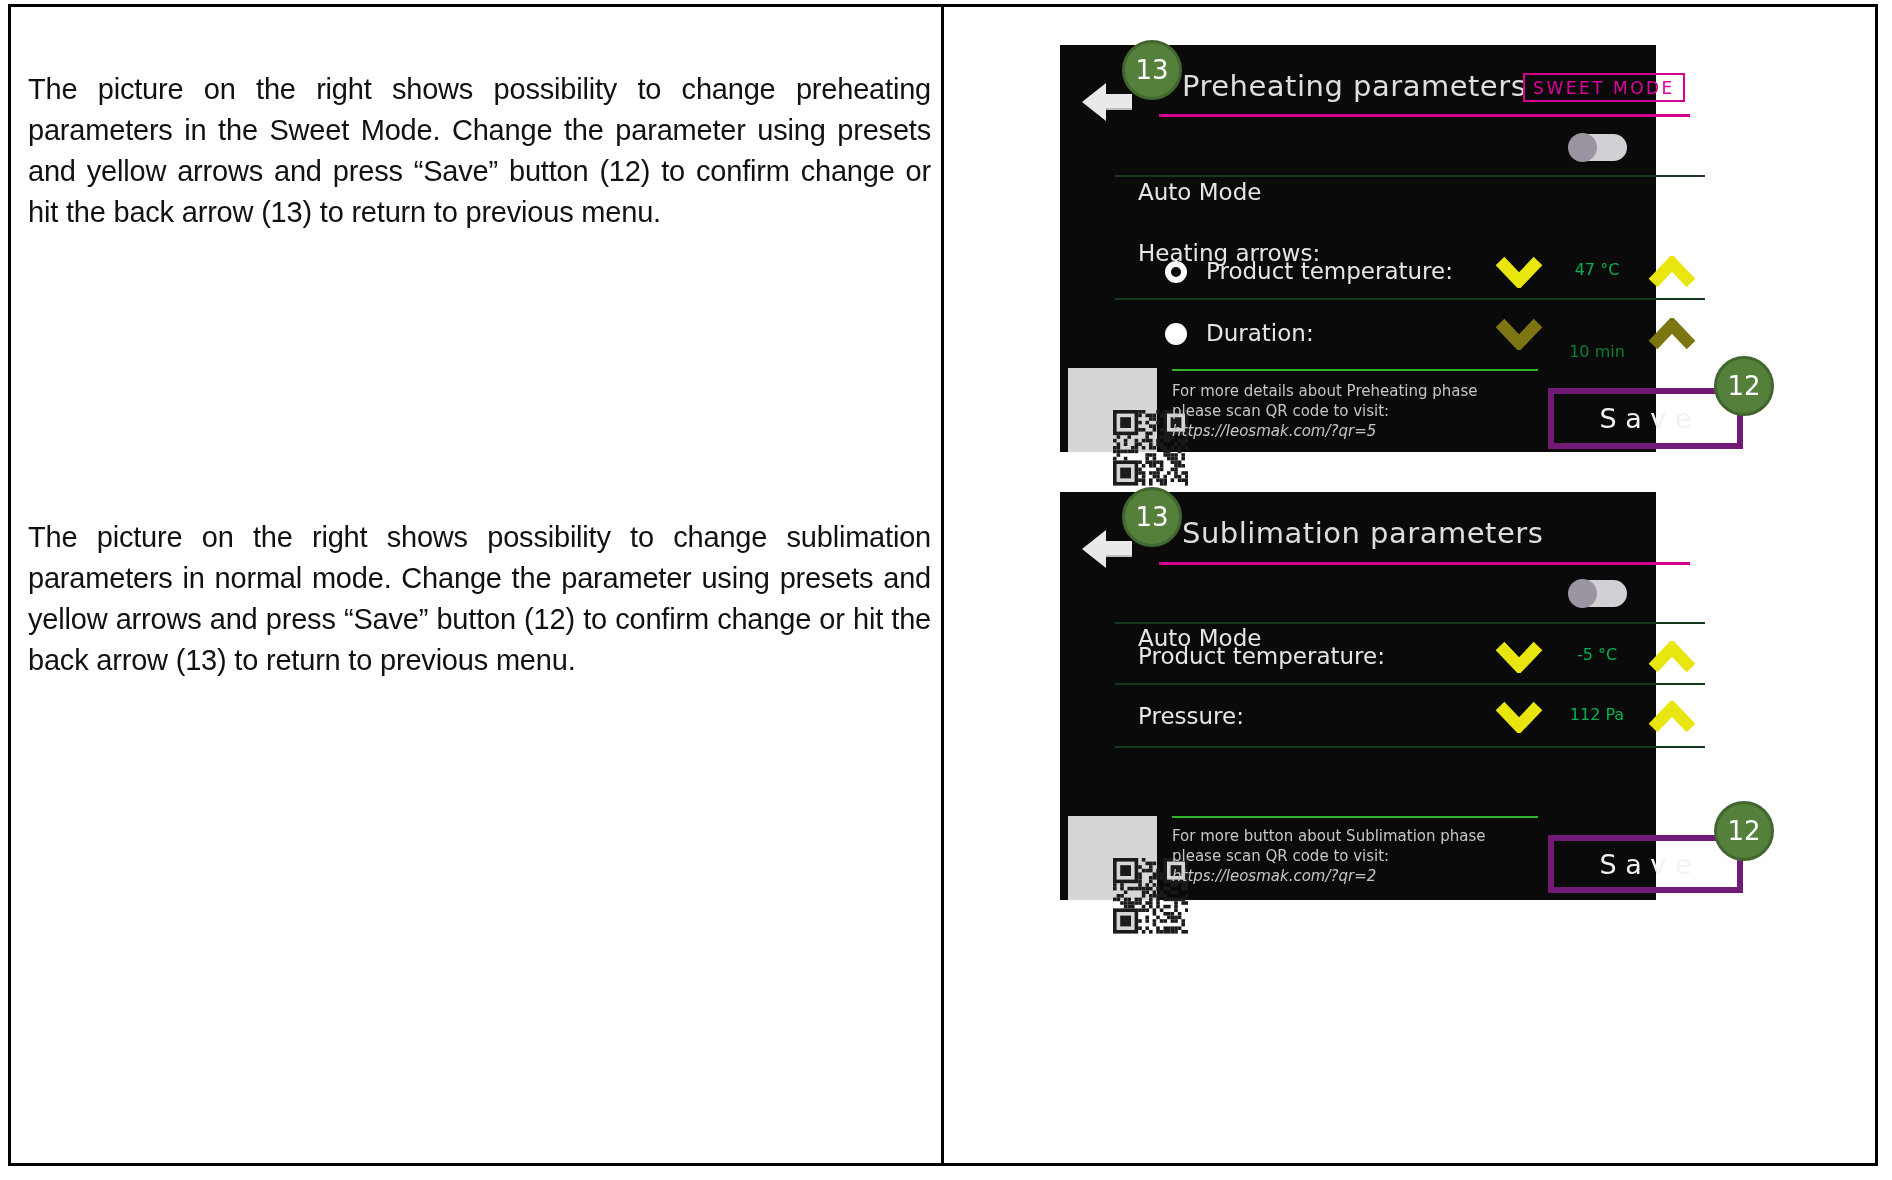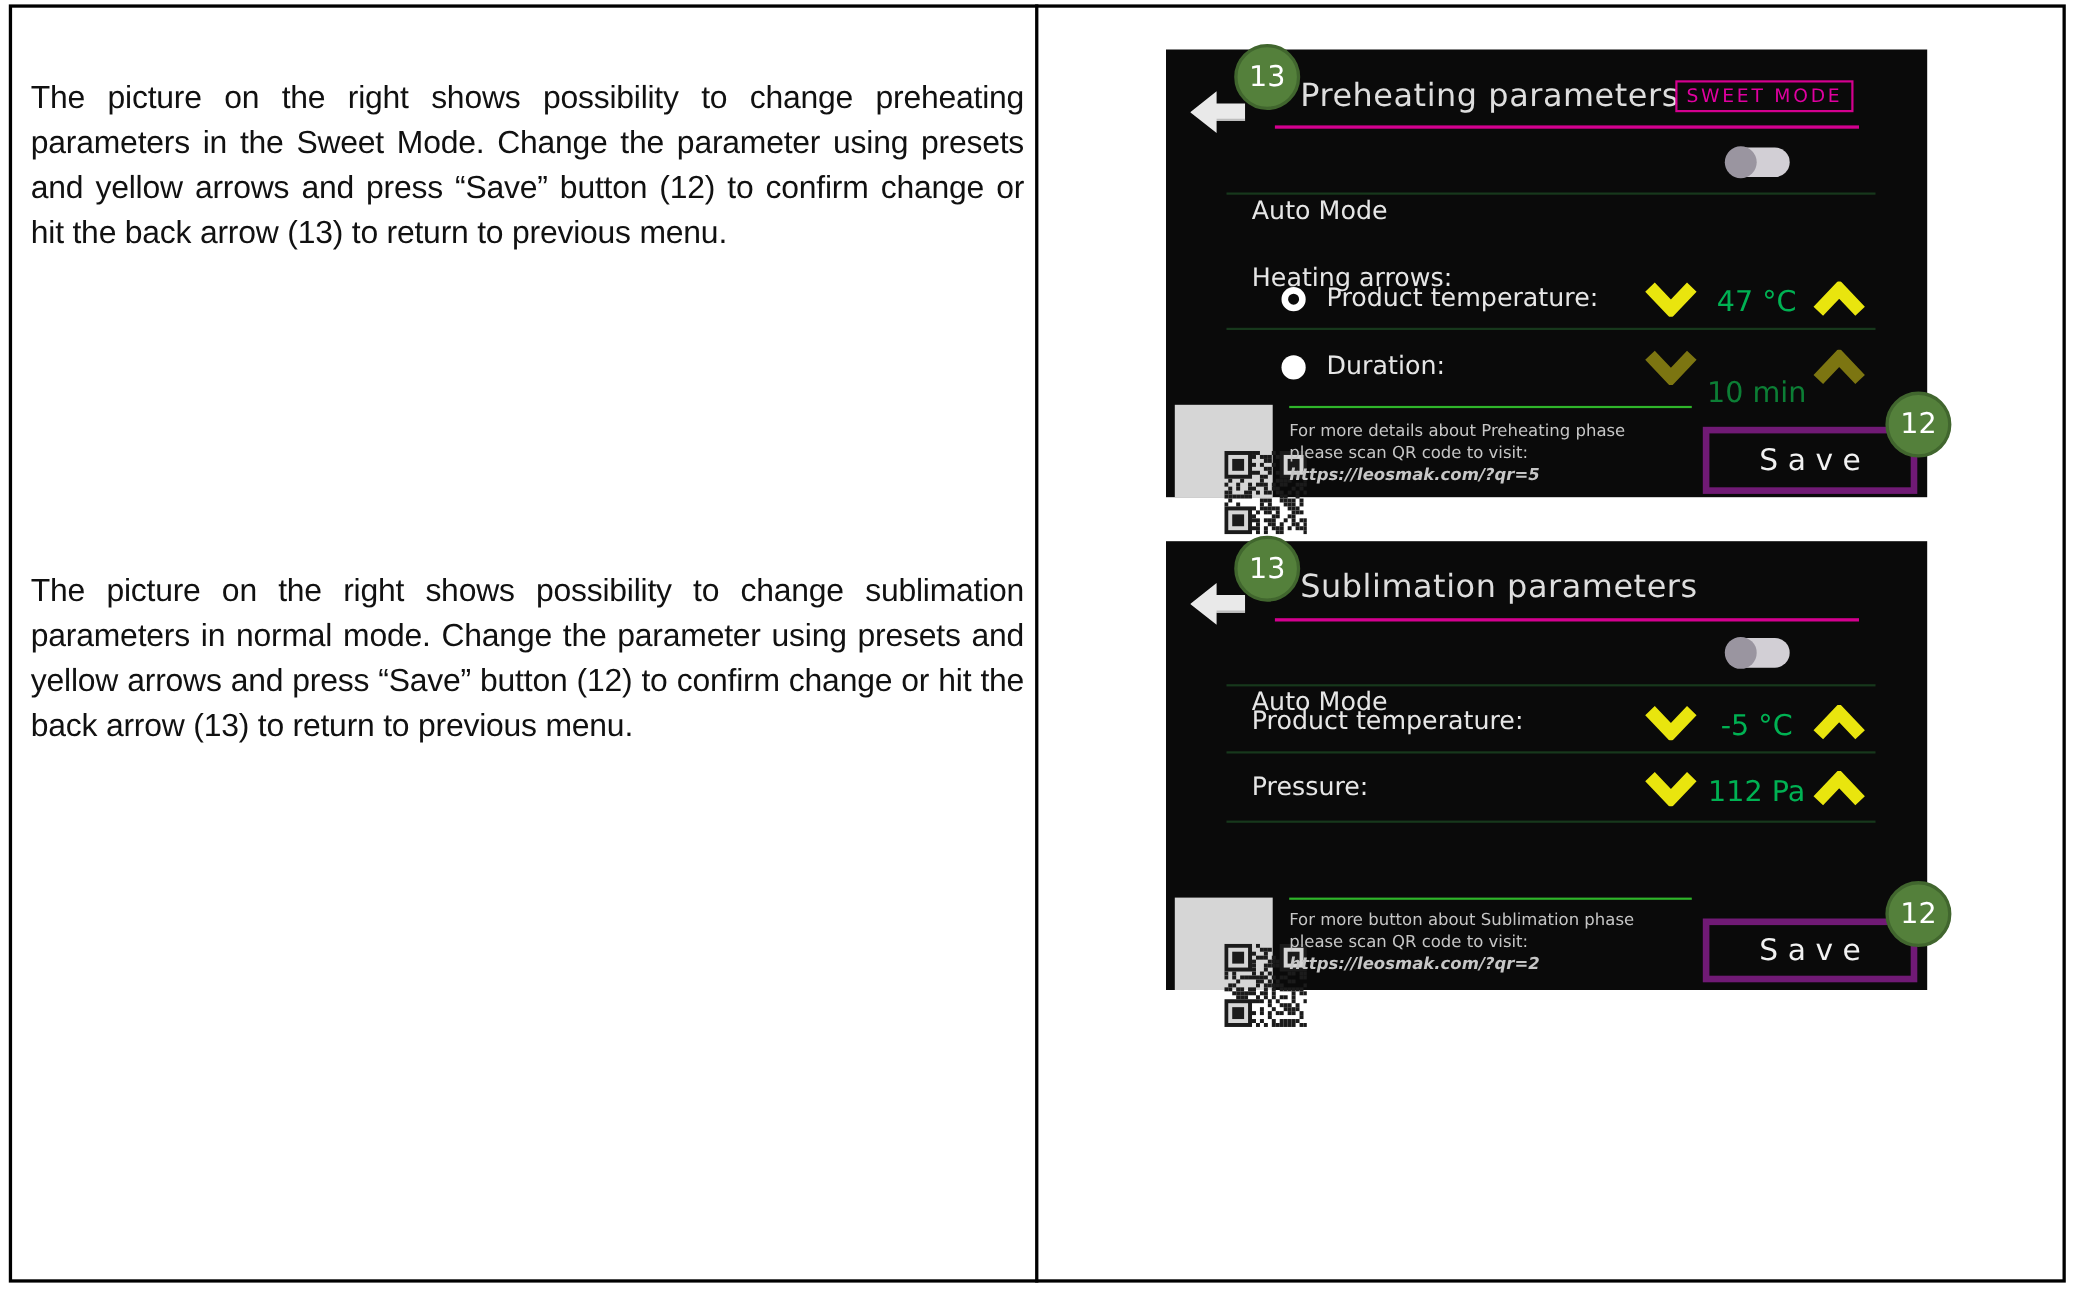--- a/index.html
+++ b/index.html
@@ -8,21 +8,21 @@
   .outer-border{position:absolute;left:8px;top:4px;width:1864px;height:1156px;border:3px solid #000;}
   .v-divider{position:absolute;left:941px;top:4px;width:3px;height:1162px;background:#000;}
 
   
   .para{position:absolute;left:28px;width:903px;font-size:29px;line-height:41px;color:#111;
         text-align:justify;letter-spacing:-0.2px;}
   .para1{top:40px;}
   .para2{top:488px;}
 
   
-  .panel{position:absolute;left:1060px;width:692px;background:#0a0a0a;color:#e4e4e4;
+  .panel{position:absolute;left:1060px;width:596px;background:#0a0a0a;color:#e4e4e4;
          font-family:"DejaVu Sans",sans-serif;}
   .panel1{top:45px;height:407px;}
   .panel2{top:492px;height:408px;}
   .panel *{position:absolute;}
 
   .back-arrow{left:22px;top:37px;width:50px;height:40px;}
   .num-badge{width:54px;height:54px;border-radius:50%;background:#54803B;border:3px solid #41662E;
              color:#fff;font-size:26px;display:flex;align-items:center;justify-content:center;z-index:3;}
   .badge13{left:62px;top:-5px;}
   .badge12{left:654px;text-align:right;}
@@ -42,29 +42,29 @@
   .toggle{left:510px;width:57px;height:27px;border-radius:14px;background:#D2CFD5;}
   .knob{left:-2px;top:-1px;width:29px;height:29px;border-radius:50%;background:#9A95A0;}
 
   .radio{width:22px;height:22px;border-radius:50%;box-sizing:border-box;}
   .radio.selected{background:#0a0a0a;border:6px solid #ffffff;}
   .radio.unselected{background:#ffffff;}
 
   .chev{width:48px;height:32px;}
   .chev.bright{color:#E9E50E;}
   .chev.dim{color:#7C7511;}
-  .value{left:486px;width:102px;text-align:center;font-size:26px;white-space:nowrap;}
+  .value{left:486px;width:102px;text-align:center;font-size:16px;white-space:nowrap;}
   .value.bright{color:#00B253;}
   .value.dim{color:#0C7E35;margin-top:20px;}
   .chev-down{left:435px;}
   .chev-up{left:588px;}
 
   .qr-box{left:8px;width:89px;height:84px;background:#D6D6D6;display:flex;align-items:center;justify-content:center;}
   .footer-text{left:112px;width:330px;font-size:15px;line-height:20px;color:#C6C6C6;}
-  .footer-text .url{font-style:italic;font-weight:700;}
+  .footer-text .url{font-style:italic;font-weight:400;}
   .save-btn{left:488px;width:183px;border:6px solid #701a75;background:transparent;color:#F2F2F2;
             font-family:"DejaVu Sans",sans-serif;font-size:27px;letter-spacing:0.32em;text-indent:0.32em;
             display:flex;align-items:center;justify-content:center;}
   .panel1 .save-btn{top:343px;height:49px;}
   .panel2 .save-btn{top:343px;height:46px;}
   .ft{display:block;position:static;}
 </style>
 </head>
 <body>
 

